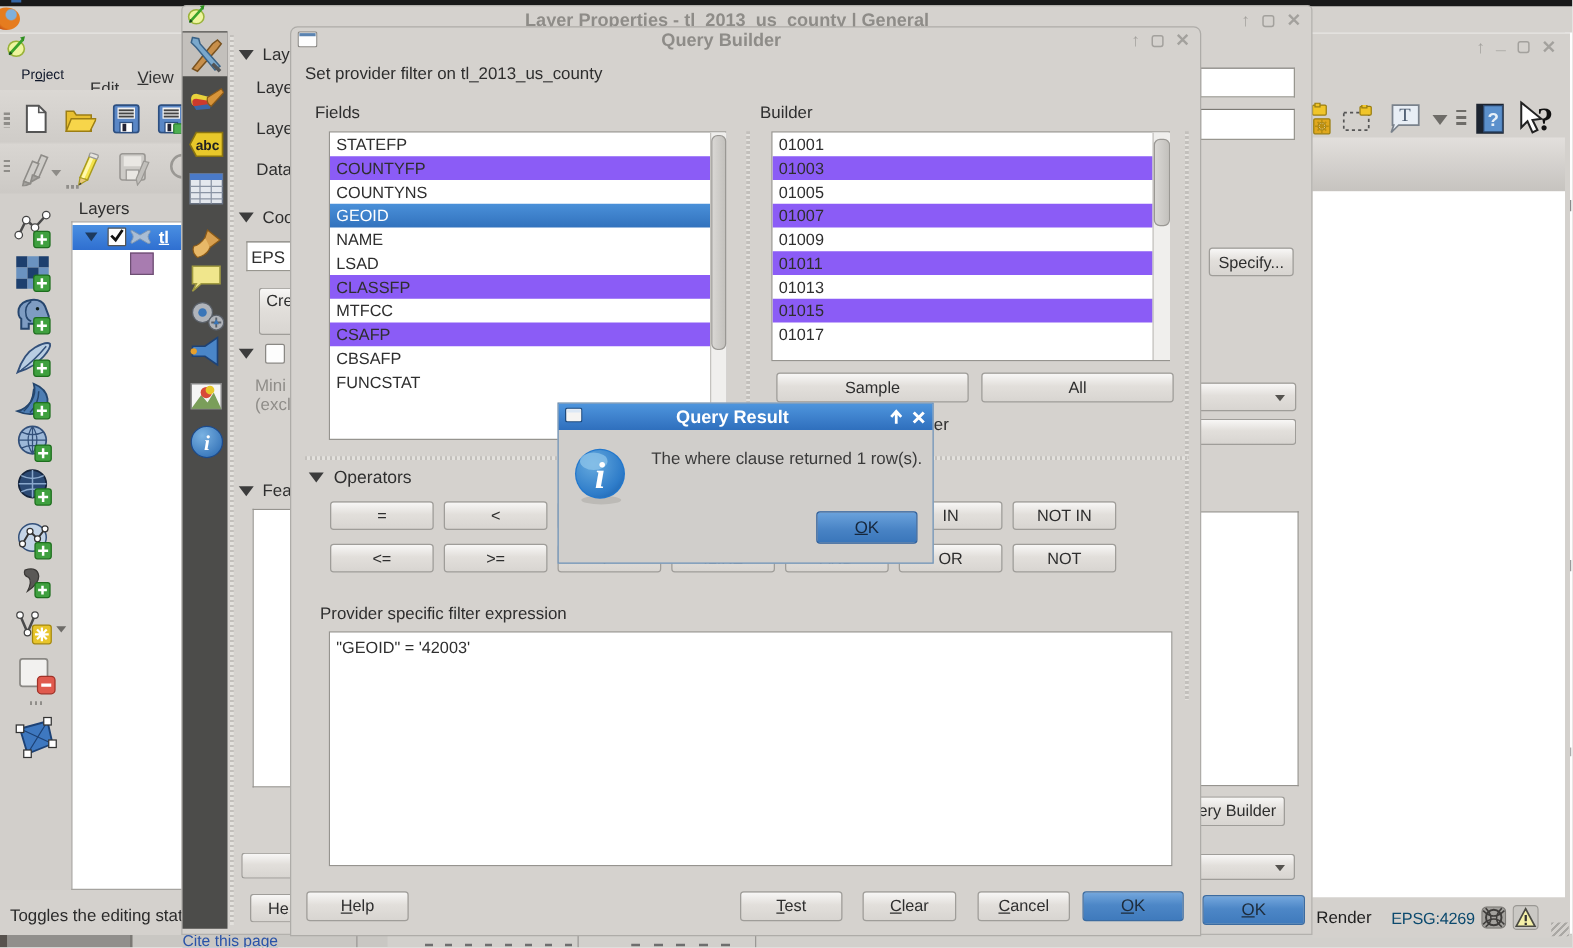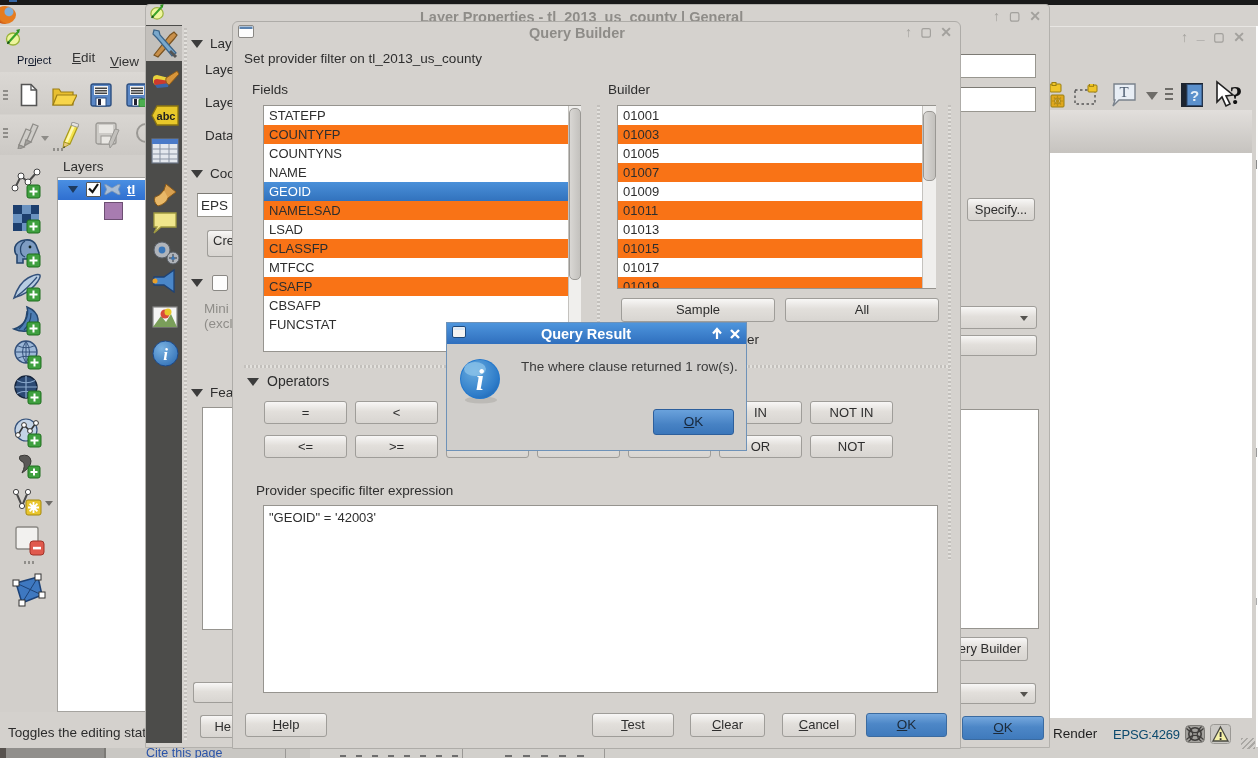--- a/index.html
+++ b/index.html
@@ -2,21 +2,21 @@
 <html><head>
 <meta charset="utf-8">
 <style>
   html,body{margin:0;padding:0}
   #screen{position:relative;width:1258px;height:758px;background:#d5d2ce;font-family:"Liberation Sans",sans-serif;overflow:hidden;color:#2e2e2e}
   .abs{position:absolute}
   .btn{position:absolute;background:linear-gradient(#f8f7f6,#e2dfdb 45%,#d8d5d1);border:1px solid #9f9d99;border-radius:3px;color:#2e2e2e;font-size:13px;text-align:center;box-sizing:border-box}
   .bluebtn{position:absolute;background:linear-gradient(#74a7dd,#4d87c7 45%,#3f7abc);border:1px solid #3b6ba0;border-radius:3px;color:#1d2b3a;font-size:13px;text-align:center;box-sizing:border-box}
   .list{position:absolute;background:#fff;border:1px solid #96948f;box-sizing:border-box;overflow:hidden}
   .row{height:19px;line-height:19px;font-size:13px;padding-left:5px;white-space:nowrap}
-  .rowa{background:#f97316}
+  .rowa{background:#8b5cf6}
   .rowsel{background:linear-gradient(#4a90d9,#3272bd);color:#fff}
   .sb{position:absolute;background:#f0efed;border-left:1px solid #c4c2be}
   .sbthumb{position:absolute;background:linear-gradient(90deg,#d9d7d4,#c3c1bd);border:1px solid #9a9894;border-radius:5px}
   .dotth{position:absolute;height:3px;background-image:repeating-linear-gradient(90deg,#c3c0bc 0 2px,#e3e1dd 2px 4px)}
   .dottv{position:absolute;width:3px;background-image:repeating-linear-gradient(#c3c0bc 0 2px,#e3e1dd 2px 4px)}
   .lbl{position:absolute;font-size:13px;white-space:nowrap}
   .tri{position:absolute;width:0;height:0;border-left:6px solid transparent;border-right:6px solid transparent;border-top:8px solid #3c3c3c}
   .input{position:absolute;background:#fff;border:1px solid #98968f;border-top-color:#7c7a74;box-sizing:border-box}
 </style>
 </head>
@@ -55,21 +55,21 @@
     </div>
 
   <svg class="abs" style="left:5px;top:28px" width="17" height="18" viewBox="0 0 17 18">
     <ellipse cx="8" cy="11" rx="6.5" ry="6" fill="#eef59e" stroke="#9ab33a" stroke-width="1.3"></ellipse>
     <path d="M3 15 L13 4" stroke="#3aa32a" stroke-width="2.2" stroke-linecap="round"></path>
     <path d="M11 2 L15 1 L14 5 Z" fill="#2f8f20"></path>
     <path d="M2 16 L5 15 L3 13 Z" fill="#1c4718"></path>
   </svg>
 
   <div class="lbl" style="left:17px;top:54px;font-size:11px;color:#0f172a">Pr<span style="text-decoration:underline">o</span>ject</div>
-  <div class="lbl" style="left:72px;top:50px;font-size:13.5px;color:#333"><span style="text-decoration:underline">E</span>dit</div>
+  <div class="lbl" style="left:72px;top:63px;font-size:13.5px;color:#333"><span style="text-decoration:underline">E</span>dit</div>
   <div class="lbl" style="left:110px;top:54px;font-size:13.5px;color:#333"><span style="text-decoration:underline">V</span>iew</div>
 
   <div class="abs" style="left:0;top:72px;width:145px;height:42px;background:linear-gradient(#dbd8d4,#cfccc8)"></div>
   <div class="abs" style="left:3px;top:90px;width:5px;height:12px;background-image:repeating-linear-gradient(#8f8d89 0 2px,transparent 2px 4px)"></div>
 
   <svg class="abs" style="left:20px;top:83px" width="18" height="24" viewBox="0 0 18 24">
     <path d="M1.5 1.5 H11 L16.5 7 V22.5 H1.5 Z" fill="#fff" stroke="#555" stroke-width="1.6"></path>
     <path d="M11 1.5 V7 H16.5" fill="none" stroke="#555" stroke-width="1.3"></path>
   </svg>
 
@@ -369,21 +369,21 @@
 
   <div class="tri" style="left:191px;top:40px"></div>
   <div class="lbl" style="left:210px;top:36px;font-size:13.5px">Lay</div>
   <div class="lbl" style="left:205px;top:62px;font-size:13.5px">Laye</div>
   <div class="lbl" style="left:205px;top:95px;font-size:13.5px">Laye</div>
   <div class="lbl" style="left:205px;top:128px;font-size:13.5px">Data</div>
   <div class="tri" style="left:191px;top:170px"></div>
   <div class="lbl" style="left:210px;top:166px;font-size:13.5px">Coo</div>
   <div class="input" style="left:197px;top:193px;width:36px;height:24px"></div>
   <div class="lbl" style="left:201px;top:198px;font-size:13.5px">EPS</div>
-  <div class="btn" style="left:207px;top:230px;width:26px;height:27px;border-radius:3px 0 0 3px;border-right:none;line-height:19px;text-align:left;padding-left:5px">Cre</div>
+  <div class="btn" style="left:207px;top:230px;width:26px;height:38px;border-radius:3px 0 0 3px;border-right:none;line-height:19px;text-align:left;padding-left:5px">Cre</div>
   <div class="tri" style="left:191px;top:279px"></div>
   <div class="abs" style="left:212px;top:275px;width:14px;height:14px;background:#fdfdfd;border:1px solid #8a8884;border-radius:2px"></div>
   <div class="lbl" style="left:204px;top:301px;font-size:13.5px;color:#8f8d89">Mini</div>
   <div class="lbl" style="left:204px;top:316px;font-size:13.5px;color:#8f8d89">(excl</div>
   <div class="tri" style="left:191px;top:389px"></div>
   <div class="lbl" style="left:210px;top:385px;font-size:13.5px">Fea</div>
   <div class="abs" style="left:202px;top:407px;width:31px;height:221px;background:#fff;border:1px solid #96948f;border-right:none"></div>
   <div class="btn" style="left:193px;top:682px;width:40px;height:21px;border-radius:3px 0 0 3px;border-right:none"></div>
   <div class="btn" style="left:200px;top:715px;width:33px;height:23px;border-radius:3px 0 0 3px;border-right:none;line-height:21px;text-align:right;padding-right:2px">He</div>
 
@@ -414,23 +414,22 @@
     </div>
 
   <div class="lbl" style="left:244px;top:51px;font-size:13.5px">Set provider filter on tl_2013_us_county</div>
   <div class="lbl" style="left:252px;top:82px;font-size:13.5px">Fields</div>
   <div class="lbl" style="left:608px;top:82px;font-size:13.5px">Builder</div>
 
   <div class="list" style="left:263px;top:105px;width:318px;height:247px">
     <div class="row">STATEFP</div>
     <div class="row rowa">COUNTYFP</div>
     <div class="row">COUNTYNS</div>
+    <div class="row rowsel">GEOID</div>
     <div class="row">NAME</div>
-    <div class="row rowsel">GEOID</div>
-    <div class="row rowa">NAMELSAD</div>
     <div class="row">LSAD</div>
     <div class="row rowa">CLASSFP</div>
     <div class="row">MTFCC</div>
     <div class="row rowa">CSAFP</div>
     <div class="row">CBSAFP</div>
     <div class="row">FUNCSTAT</div>
   </div>
   <div class="sb" style="left:568px;top:106px;width:12px;height:245px"></div>
   <div class="sbthumb" style="left:569px;top:108px;width:10px;height:170px"></div>
 
@@ -440,21 +439,20 @@
   <div class="list" style="left:617px;top:105px;width:319px;height:184px">
     <div class="row">01001</div>
     <div class="row rowa">01003</div>
     <div class="row">01005</div>
     <div class="row rowa">01007</div>
     <div class="row">01009</div>
     <div class="row rowa">01011</div>
     <div class="row">01013</div>
     <div class="row rowa">01015</div>
     <div class="row">01017</div>
-    <div class="row rowa">01019</div>
   </div>
   <div class="sb" style="left:922px;top:106px;width:13px;height:182px"></div>
   <div class="sbthumb" style="left:923px;top:111px;width:11px;height:68px"></div>
 
   <div class="btn" style="left:621px;top:298px;width:154px;height:24px;line-height:22px">Sample</div>
   <div class="btn" style="left:785px;top:298px;width:154px;height:24px;line-height:22px">All</div>
 
   <div class="lbl" style="left:747px;top:332px;font-size:13.5px">er</div>
 
   <div class="dotth" style="left:244px;top:365px;width:706px"></div>

